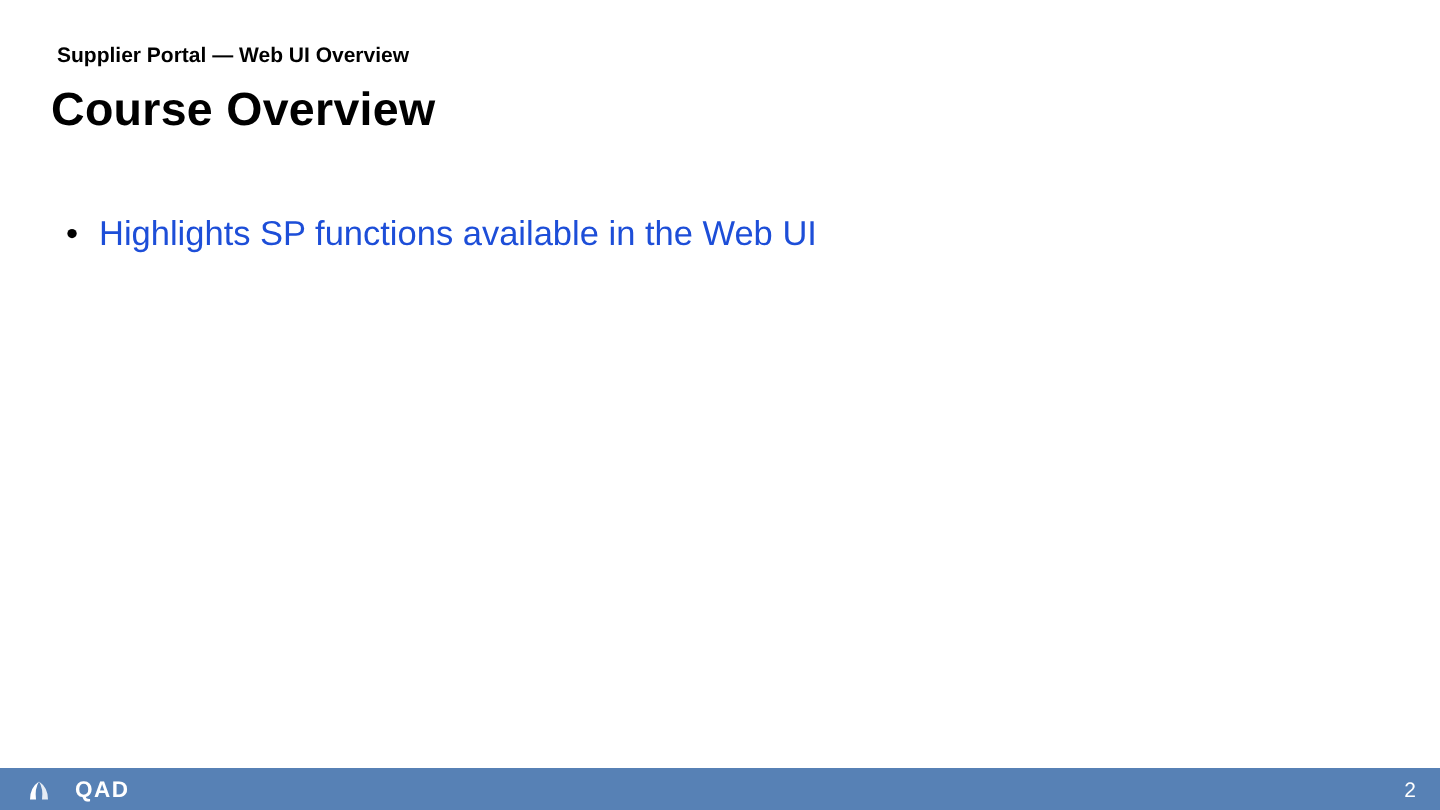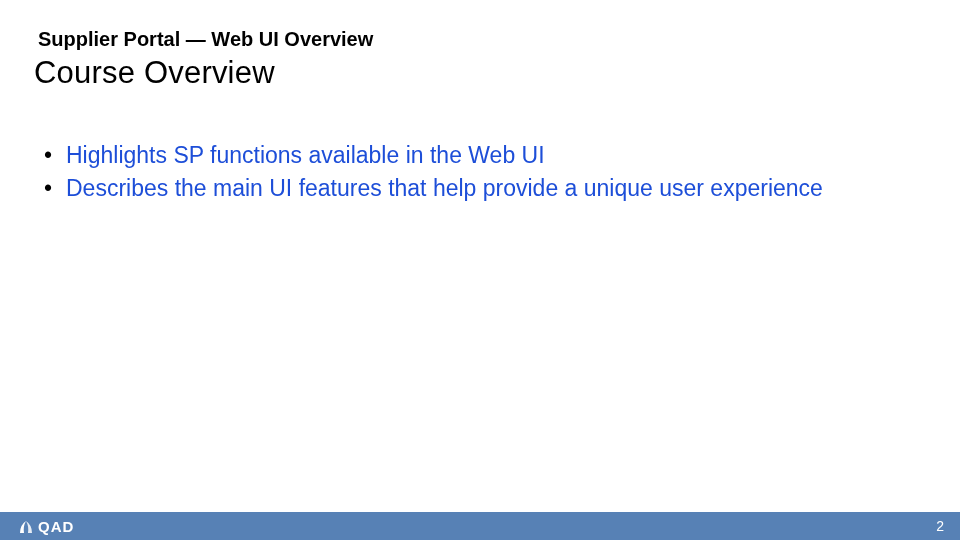--- a/index.html
+++ b/index.html
@@ -18,30 +18,30 @@
     }
     .slide {
       width: 100%;
       height: 100%;
       position: relative;
     }
     .header-small {
       position: absolute;
       top: 28px;
       left: 38px;
-      font-size: 20px;
+      font-size: 14px;
       font-weight: bold;
       color: #000;
     }
     .title {
       position: absolute;
       top: 55px;
       left: 34px;
       font-size: 31px;
-      font-weight: normal;
+      font-weight: bold;
       color: #000;
       letter-spacing: 0.2px;
     }
     .bullets {
       position: absolute;
       top: 140px;
       left: 38px;
       right: 40px;
       list-style: none;
     }
@@ -69,21 +69,21 @@
       height: 28px;
       background: #5781b5;
       display: flex;
       align-items: center;
       justify-content: space-between;
       padding: 0 16px 0 18px;
     }
     .logo {
       display: flex;
       align-items: flex-end;
-      gap: 4px;
+      gap: 16px;
     }
     .logo-icon svg {
       display: block;
     }
     .logo-text {
       color: #ffffff;
       font-size: 15px;
       font-weight: 600;
       letter-spacing: 1px;
     }
@@ -96,21 +96,20 @@
 <body>
 
 <div class="slide">
 
   <div class="header-small">Supplier Portal — Web UI Overview</div>
 
   <div class="title">Course Overview</div>
 
   <ul class="bullets">
     <li>Highlights SP functions available in the Web UI</li>
-    <li>Describes the main UI features that help provide a unique user experience</li>
   </ul>
 
   <div class="footer-bar">
     <div class="logo">
       <span class="logo-icon">
         <svg width="16" height="16" viewBox="0 0 16 16">
           <path d="M2 14 Q2 6 8 2 Q5 7 6 14 Z" fill="#ffffff"></path>
           <path d="M8 2 Q14 6 14 14 L10 14 Q11 7 8 2 Z" fill="#ffffff" opacity="0.85"></path>
         </svg>
       </span>

